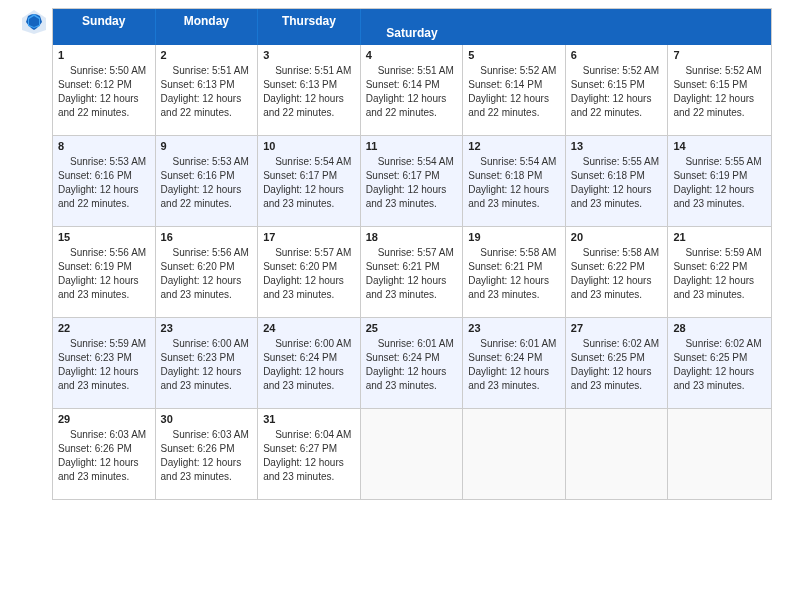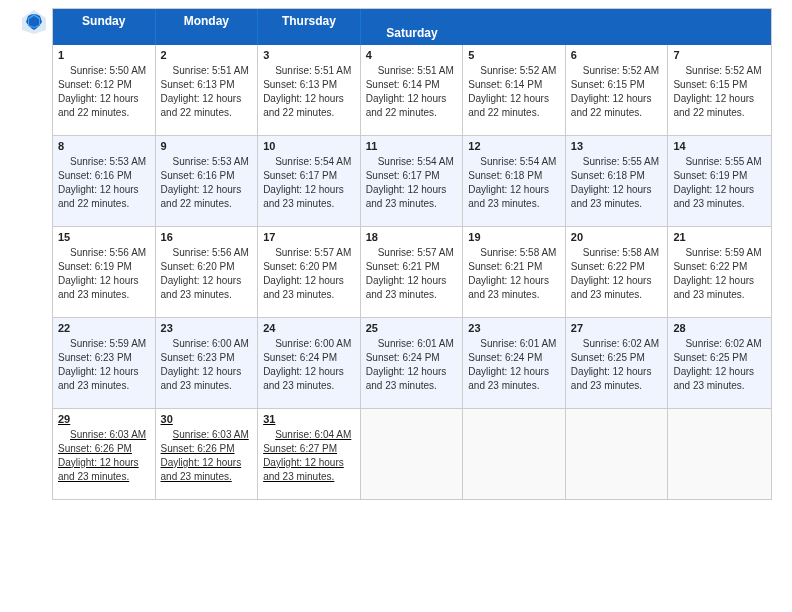--- a/index.html
+++ b/index.html
@@ -70,21 +70,21 @@
       flex: 1;
       display: flex;
       flex-direction: column;
     }
     .cal-row {
       display: grid;
       grid-template-columns: repeat(7, 1fr);
       flex: 1;
       border-bottom: 1px solid #ccc;
     }
-    .cal-row:last-child { border-bottom: none; text-decoration: underline; }
+    .cal-row:last-child { border-bottom: none; }
     .cal-cell {
       border-right: 1px solid #ccc;
       padding: 3px 5px;
       font-size: 9.5px;
       line-height: 1.35;
       color: #333;
       vertical-align: top;
       background: #fff;
       min-height: 0;
     }

